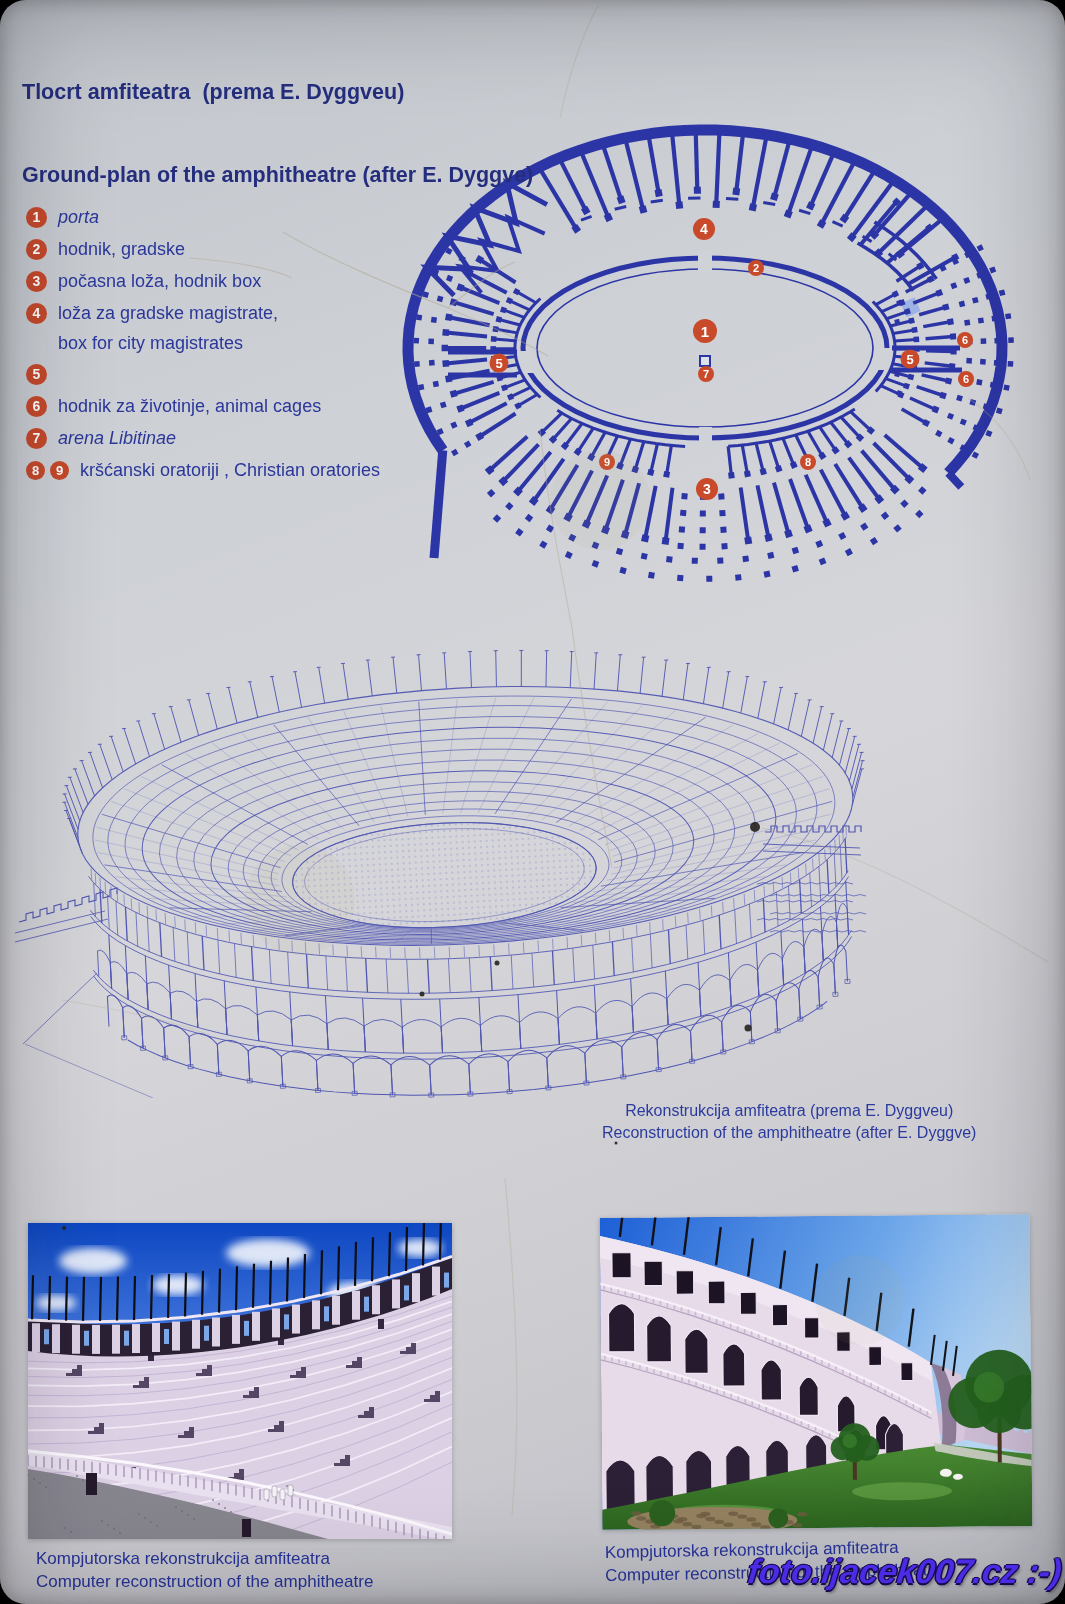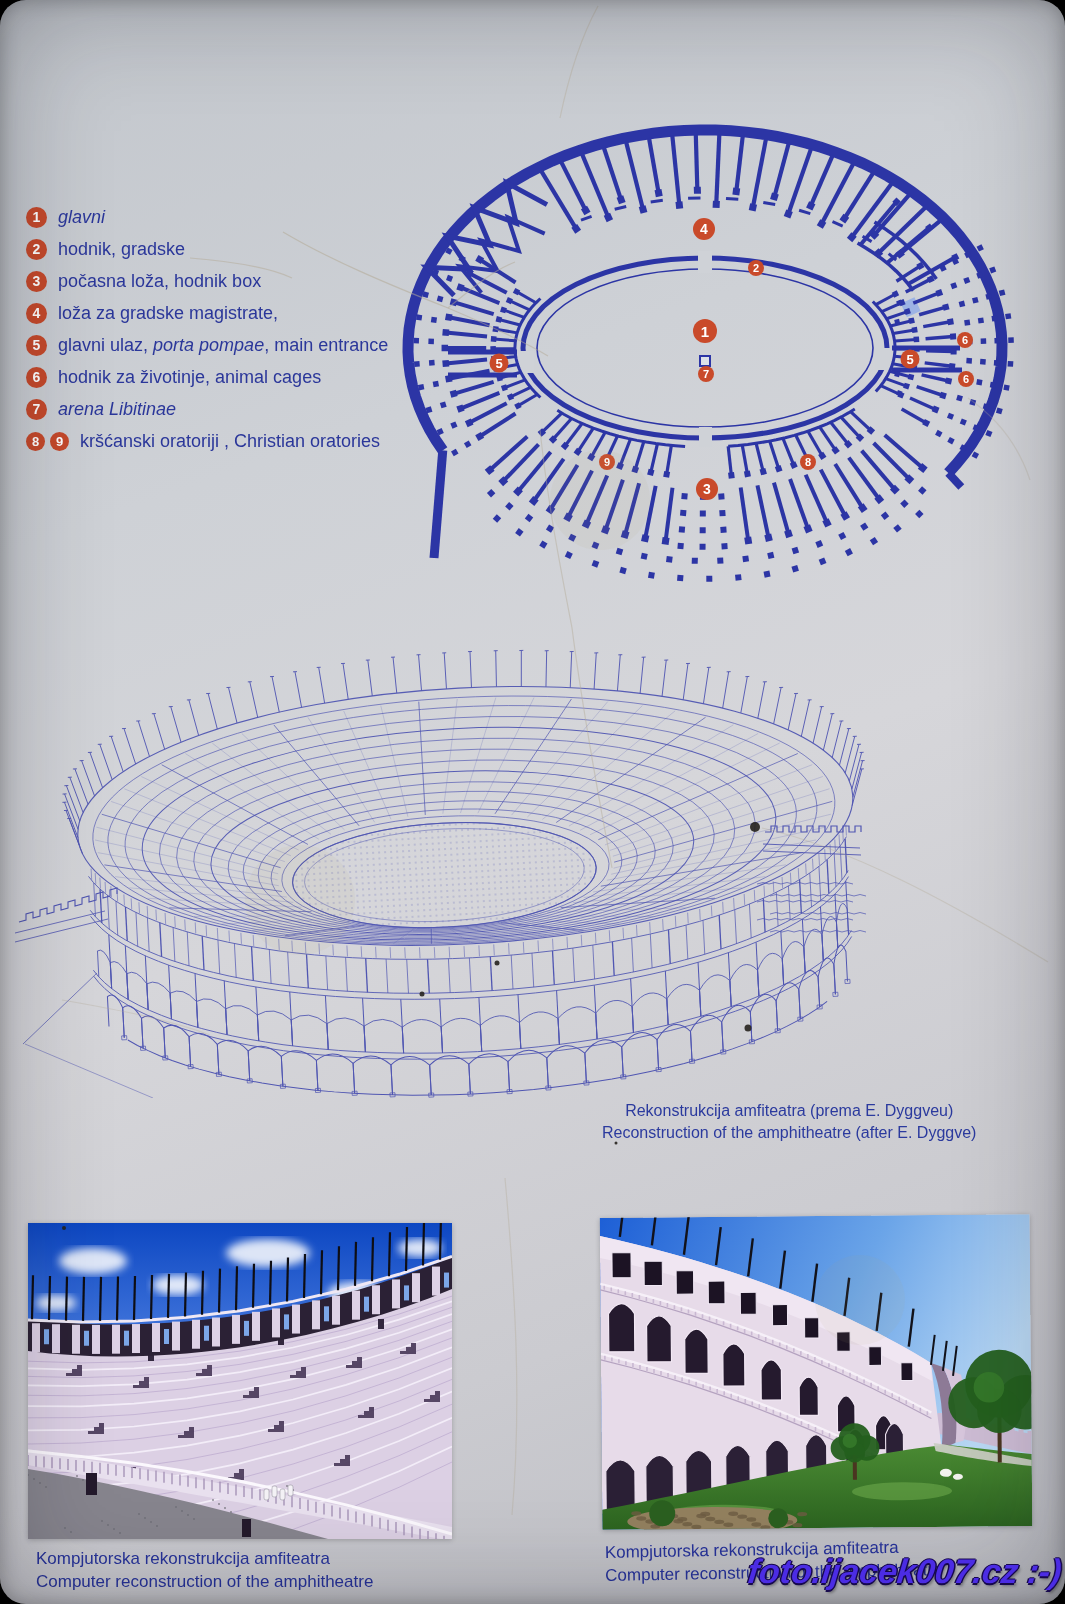--- a/index.html
+++ b/index.html
@@ -34,41 +34,47 @@
   .watermark{position:absolute;top:1552px;right:3px;font-size:34px;font-weight:bold;font-style:italic;
       color:#4b2ce4;transform:skewX(-6deg);white-space:pre;z-index:70;
       text-shadow:-1.5px 0 0 #17094e,1.5px 0 0 #17094e,0 -1.5px 0 #17094e,0 1.5px 0 #17094e,2px 3px 3px rgba(0,0,0,.35);}
   .cracks{position:absolute;inset:0;z-index:50;pointer-events:none;}
 </style>
 </head>
 <body>
 
 <div class="sign">
 
+  <div class="title">
+    <div>Tlocrt amfiteatra  (prema E. Dyggveu)</div>
+    <div>Ground-plan of the amphitheatre (after E. Dyggve)</div>
+  </div>
 
   <div class="legend">
     <div class="lrow">
       <span class="badge">1</span>
-      <span class="ltext"><span></span><i>glavni</i><span></span></span>
+      <span class="ltext"><span></span><i>porta</i><span></span></span>
     </div>
     <div class="lrow">
       <span class="badge">2</span>
       <span class="ltext"><span>hodnik, gradske</span><i></i><span></span></span>
     </div>
     <div class="lrow">
       <span class="badge">3</span>
       <span class="ltext"><span>počasna loža, hodnik box</span><i></i><span></span></span>
     </div>
     <div class="lrow">
       <span class="badge">4</span>
       <span class="ltext"><span>loža za gradske magistrate,</span><i></i><span></span></span>
     </div>
+    <div class="lrow cont">
+      <span class="ltext">box for city magistrates</span>
+    </div>
     <div class="lrow">
       <span class="badge">5</span>
-      <span class="ltext"><span>glavni ulaz, </span><i>porta pompae</i><span>, main entrance</span></span>
     </div>
     <div class="lrow">
       <span class="badge">6</span>
       <span class="ltext"><span>hodnik za životinje, animal cages</span><i></i><span></span></span>
     </div>
     <div class="lrow">
       <span class="badge">7</span>
       <span class="ltext"><span></span><i>arena Libitinae</i><span></span></span>
     </div>
     <div class="lrow">

